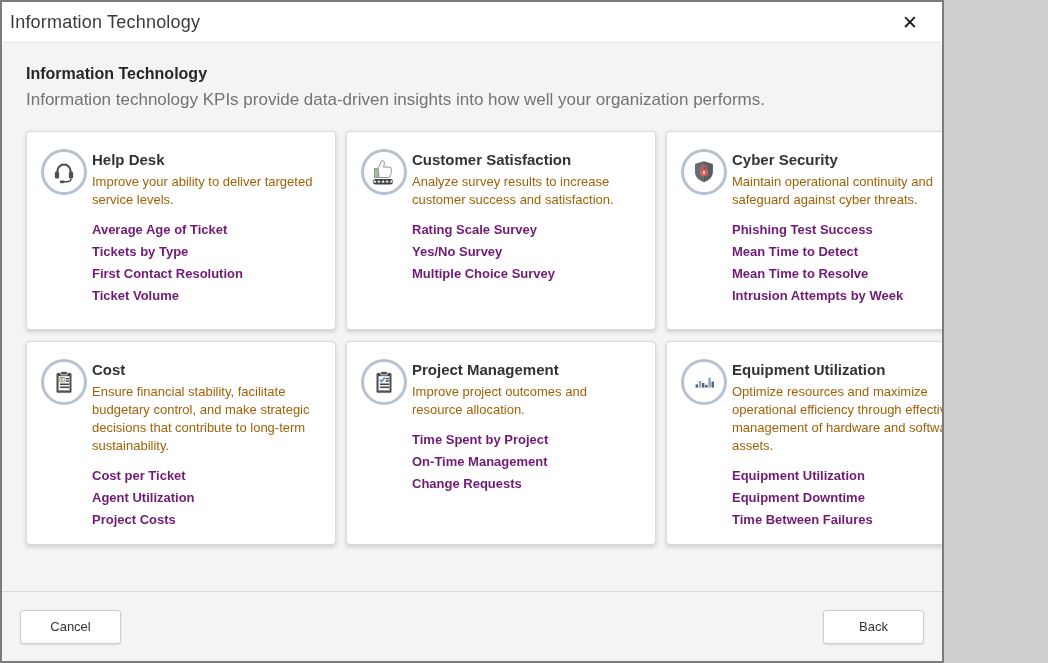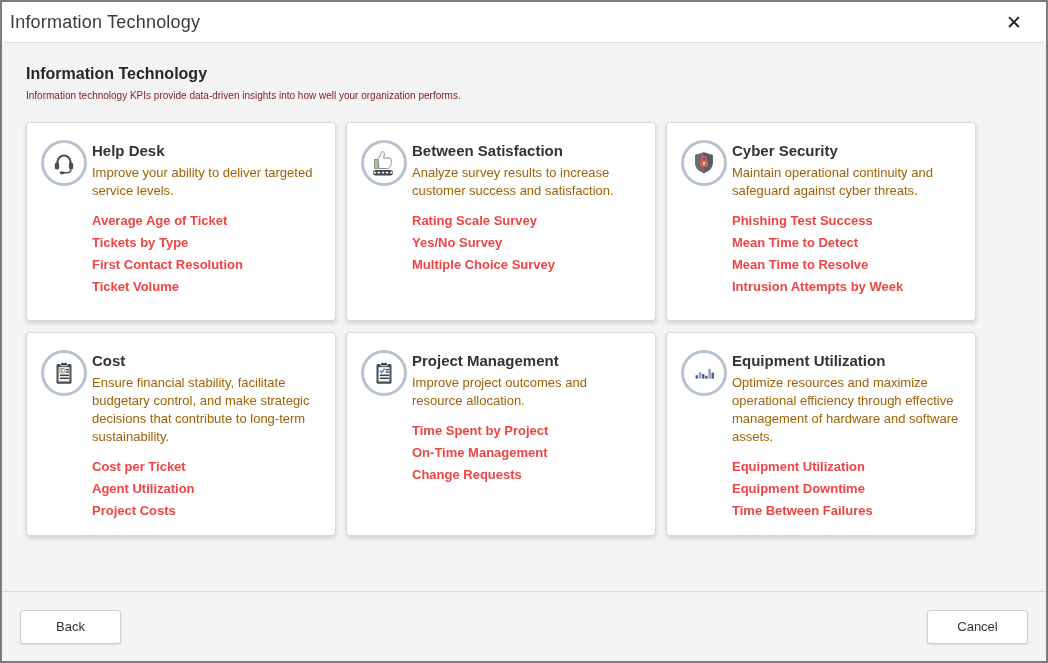--- a/index.html
+++ b/index.html
@@ -1,20 +1,20 @@
 <!DOCTYPE html>
 <html><head>
 <meta charset="utf-8">
 <style>
   * { margin:0; padding:0; box-sizing:border-box; }
   html,body { background:#cfcfcf; }
   body { font-family:"Liberation Sans","DejaVu Sans",sans-serif; }
 
   .dialog {
-    width:1048px; height:663px;
+    width:944px; height:663px;
     display:flex; flex-direction:column;
     background:#f4f4f4;
     border:2px solid #7c7c7c;
     position:relative;
   }
 
   
   .titlebar {
     height:41px; background:#ffffff; flex:0 0 auto;
     display:flex; align-items:center;
@@ -24,21 +24,21 @@
   .titlebar .win-title { font-size:18px; color:#3b3b3b; font-weight:400; letter-spacing:.2px; }
   .close-btn {
     margin-left:auto; background:none; border:none; cursor:pointer;
     font-size:19px; line-height:1; color:#1a1a1a; padding:4px 6px;
     font-family:"DejaVu Sans",sans-serif;
   }
 
   
   .body-area { flex:1 1 auto; padding:22px 24px 0 24px; overflow:hidden; }
   .section-heading { font-size:16px; font-weight:bold; color:#262626; }
-  .section-subtitle { font-size:10px; color:#7f1d1d; margin-top:7px; }
+  .section-subtitle { font-size:17px; color:#737373; margin-top:7px; }
 
   .card-grid {
     margin-top:21px;
     display:grid;
     grid-template-columns:repeat(3,310px);
     column-gap:10px; row-gap:11px;
   }
   .card {
     background:#ffffff;
     border:1px solid #d9d9d9;
@@ -55,21 +55,21 @@
     width:46px; height:46px; border-radius:50%;
     border:3px solid #b7c2d1; background:#fff;
     display:flex; align-items:center; justify-content:center;
     grid-column:1;
   }
   .card-content { grid-column:2; }
   .card-title { font-size:15px; font-weight:600; color:#333333; margin-top:2px; }
   .card-desc { font-size:13px; line-height:18px; color:#a16207; margin-top:5px; }
   .card-links { margin-top:14px; display:flex; flex-direction:column; }
   .card-links a {
-    font-size:13px; font-weight:600; color:#ef4444;
+    font-size:13px; font-weight:600; color:#701a75;
     text-decoration:none; margin-bottom:9px; line-height:13px; cursor:pointer;
   }
   .card-links a:last-child { margin-bottom:0; }
 
   
   .footer {
     flex:0 0 70px; border-top:1px solid #dadada;
     display:flex; align-items:center; justify-content:space-between;
     padding:0 18px;
   }
@@ -122,21 +122,21 @@
       <div class="card">
         <div class="icon-ring">
           <svg viewBox="0 0 32 32" width="32" height="32">
             <rect x="6.5" y="12.5" width="4" height="9" fill="#a9bf9e" stroke="#7d8f74" stroke-width="0.8"></rect>
             <path d="M11 21.5 h8.8 c1.6 0 2.4 -1 2.1 -2.2 c1.2 -.4 1.6 -1.7 1 -2.6 c1 -.7 1 -2 .2 -2.7 c.7 -1.8 -.4 -3 -2 -3 h-5.6 c.9 -2.2 1.1 -4.3 .4 -5.6 c-.5 -1 -2 -1.2 -2.6 -.2 c-.8 2.8 -1.6 4.6 -3.3 6.3 z" fill="#fdfdfd" stroke="#8a9097" stroke-width="1"></path>
             <rect x="5" y="23" width="20" height="5.4" rx="2.7" fill="#3f444a"></rect>
             <text x="15" y="27.3" text-anchor="middle" font-size="4.6" fill="#ffffff">★★★★★</text>
           </svg>
         </div>
         <div class="card-content">
-          <div class="card-title">Between Satisfaction</div>
+          <div class="card-title">Customer Satisfaction</div>
           <div class="card-desc">Analyze survey results to increase customer success and satisfaction.</div>
           <div class="card-links">
             <a>Rating Scale Survey</a>
             <a>Yes/No Survey</a>
             <a>Multiple Choice Survey</a>
           </div>
         </div>
       </div>
 
       <div class="card">
@@ -230,17 +230,17 @@
             <a>Equipment Downtime</a>
             <a>Time Between Failures</a>
           </div>
         </div>
       </div>
 
     </div>
   </div>
 
   <div class="footer">
+    <button class="btn">Cancel</button>
     <button class="btn">Back</button>
-    <button class="btn">Cancel</button>
   </div>
 
 </div>
 
 </body></html>

